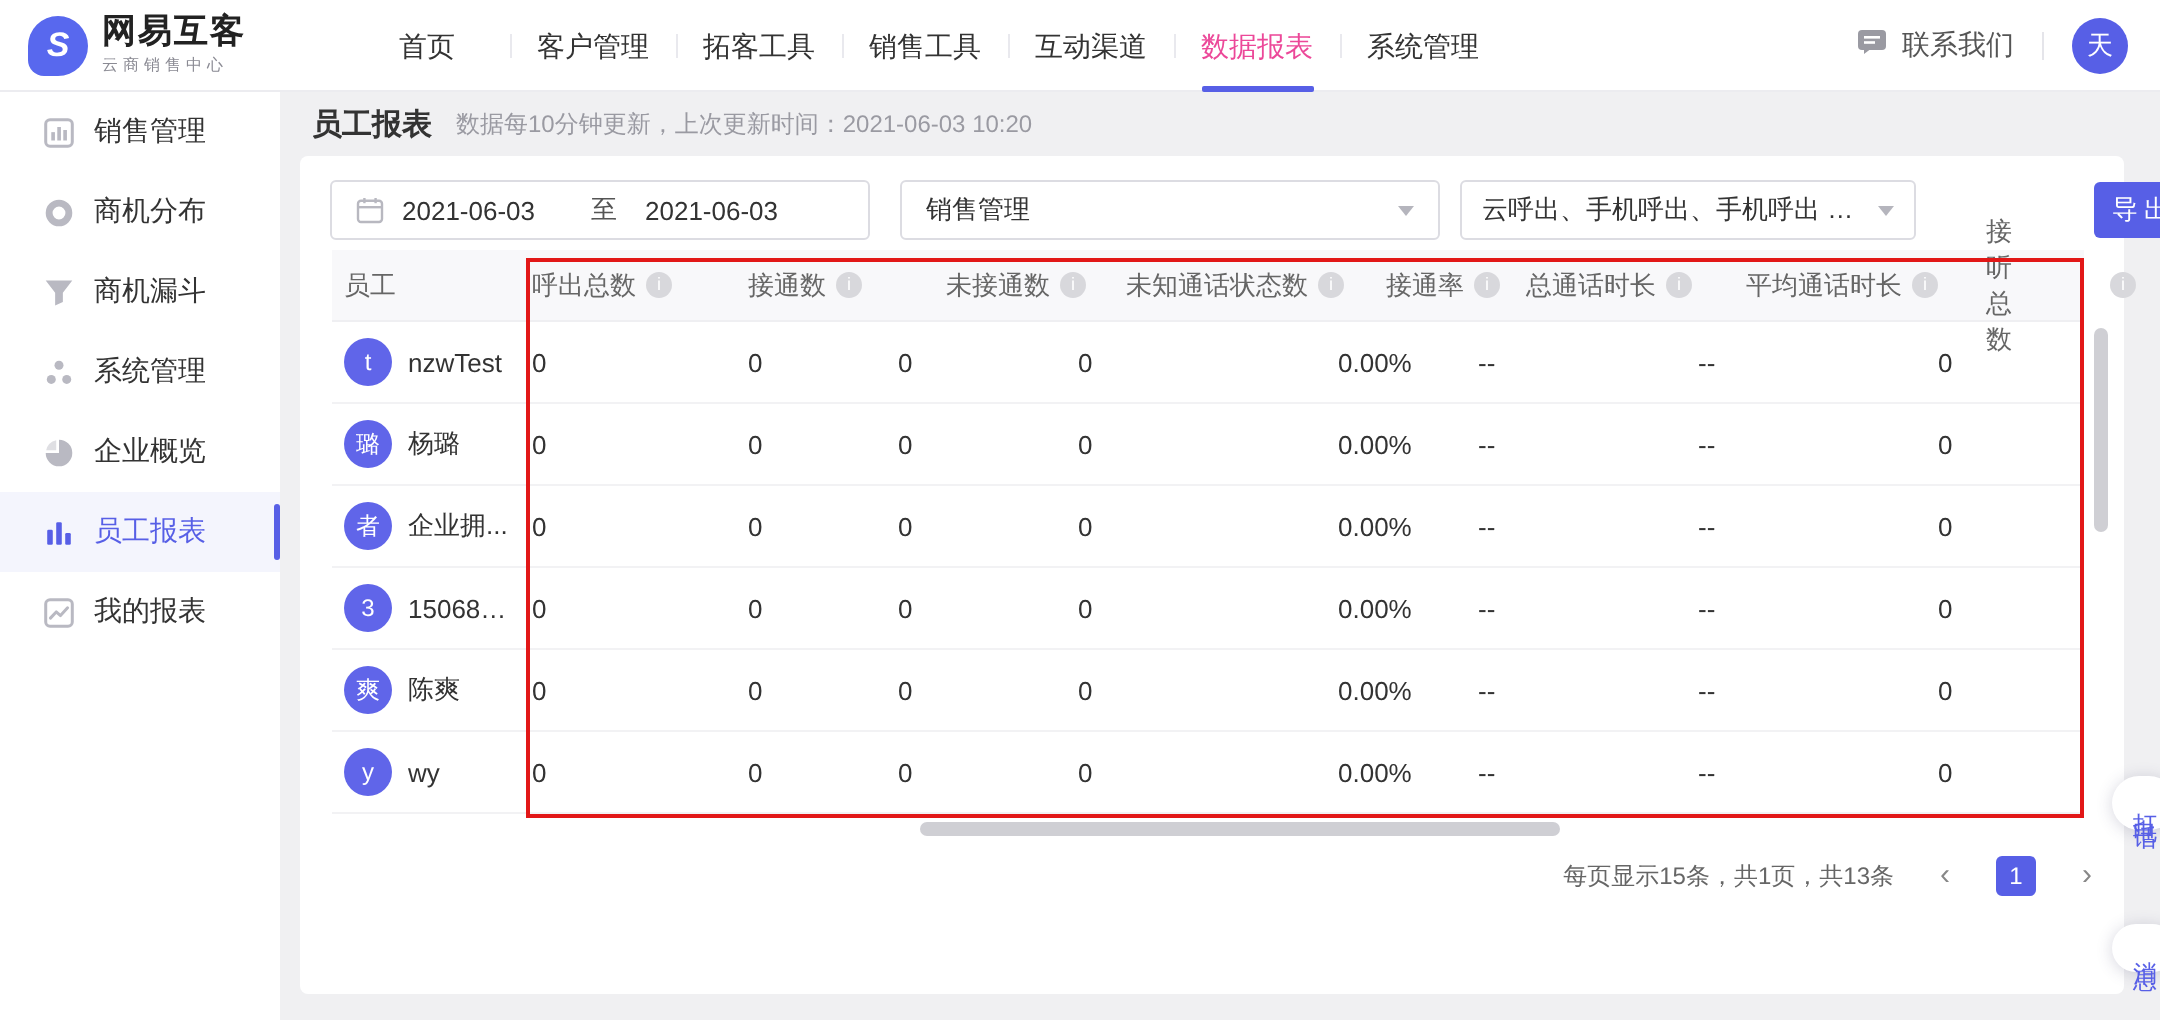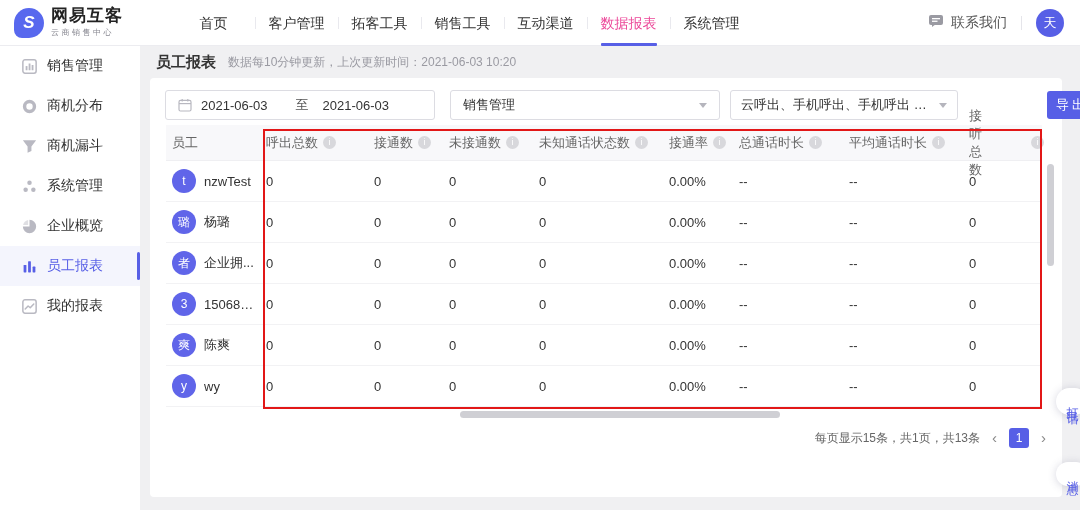--- a/index.html
+++ b/index.html
@@ -79,21 +79,21 @@
   .emp-name { margin-left:8px; white-space:nowrap; overflow:hidden; text-overflow:ellipsis; }
   
   .annotation { position:absolute; left:263px; top:129px; width:779px; height:280px;
     border:2px solid #e21717; pointer-events:none; z-index:40; }
   .hscroll { position:absolute; left:310px; top:333px; width:320px; height:7px; border-radius:4px;
     background:#cfcfd4; cursor:pointer; }
   .vscroll { position:absolute; left:897px; top:86px; width:7px; height:102px; border-radius:4px;
     background:#cfcfd4; cursor:pointer; }
   
   .pagination { position:absolute; right:16px; top:350px; display:flex; align-items:center;
-    gap:12px; font-size:12px; color:#666; }
+    gap:23px; font-size:12px; color:#666; }
   .page-chevron { font-size:15px; color:#888; cursor:pointer; line-height:20px; }
   .page-num { width:20px; height:20px; background:#575fe6; color:#fff; border-radius:3px;
     text-align:center; line-height:20px; font-size:12px; cursor:pointer; }
   
   .float-pill { position:absolute; right:-8px; width:32px; background:#fff; border-radius:16px;
     box-shadow:0 1px 8px rgba(70,70,110,.22); color:#575fe6; font-size:12px; display:flex;
     align-items:center; justify-content:center; cursor:pointer; z-index:45; padding:9px 0; }
   .float-pill span { writing-mode:vertical-rl; text-orientation:upright; letter-spacing:3px; }
   .call-pill { top:388px; }
   .msg-pill { top:462px; }
@@ -242,21 +242,21 @@
             <span>员工</span>
           </div>
           <div class="tcell" style="width: 108px;">
             <span>呼出总数</span>
             <span class="info-icon"></span>
           </div>
           <div class="tcell" style="width: 75px;">
             <span>接通数</span>
             <span class="info-icon"></span>
           </div>
-          <div class="tcell" style="width: 90px;">
+          <div class="tcell" style="width: 90px; margin-left: 24px;">
             <span>未接通数</span>
             <span class="info-icon"></span>
           </div>
           <div class="tcell" style="width: 130px;">
             <span>未知通话状态数</span>
             <span class="info-icon"></span>
           </div>
           <div class="tcell" style="width: 70px;">
             <span>接通率</span>
             <span class="info-icon"></span>

